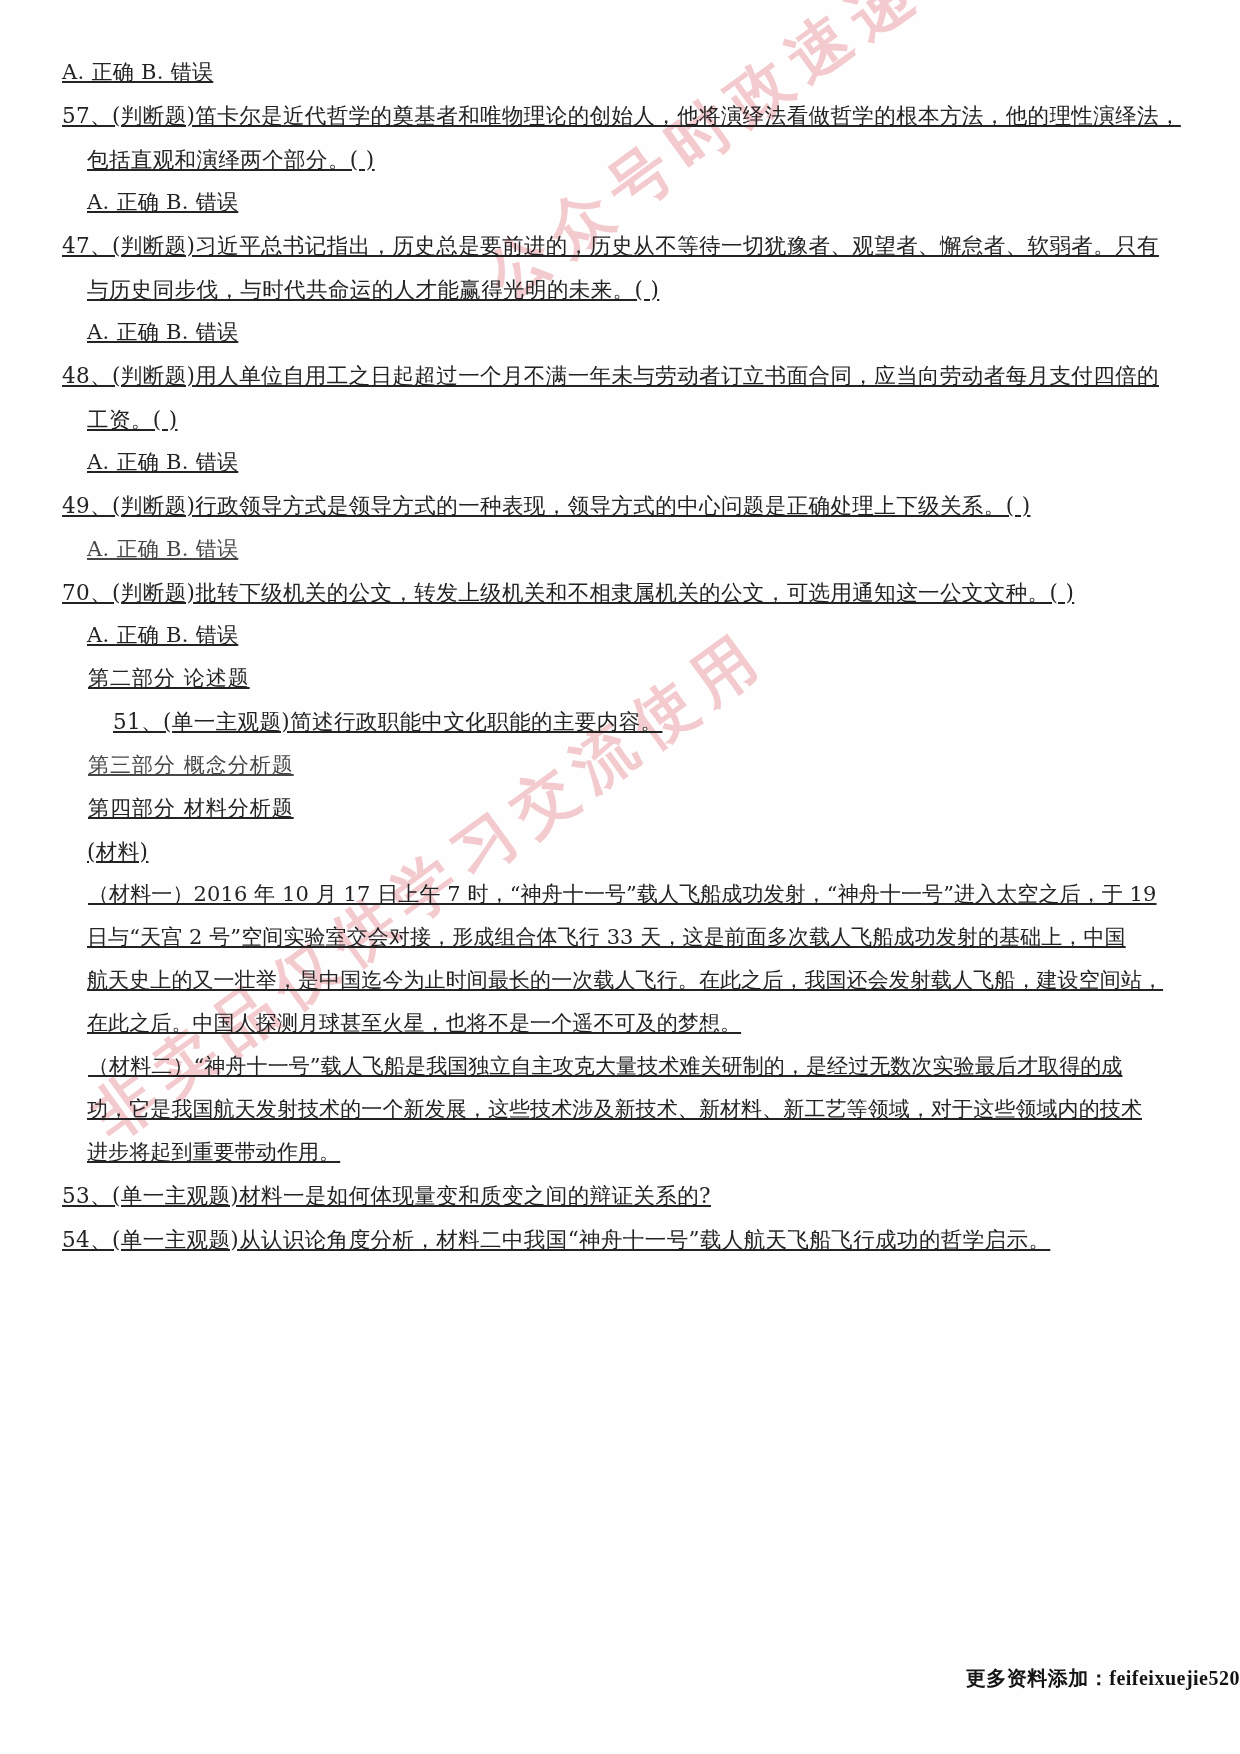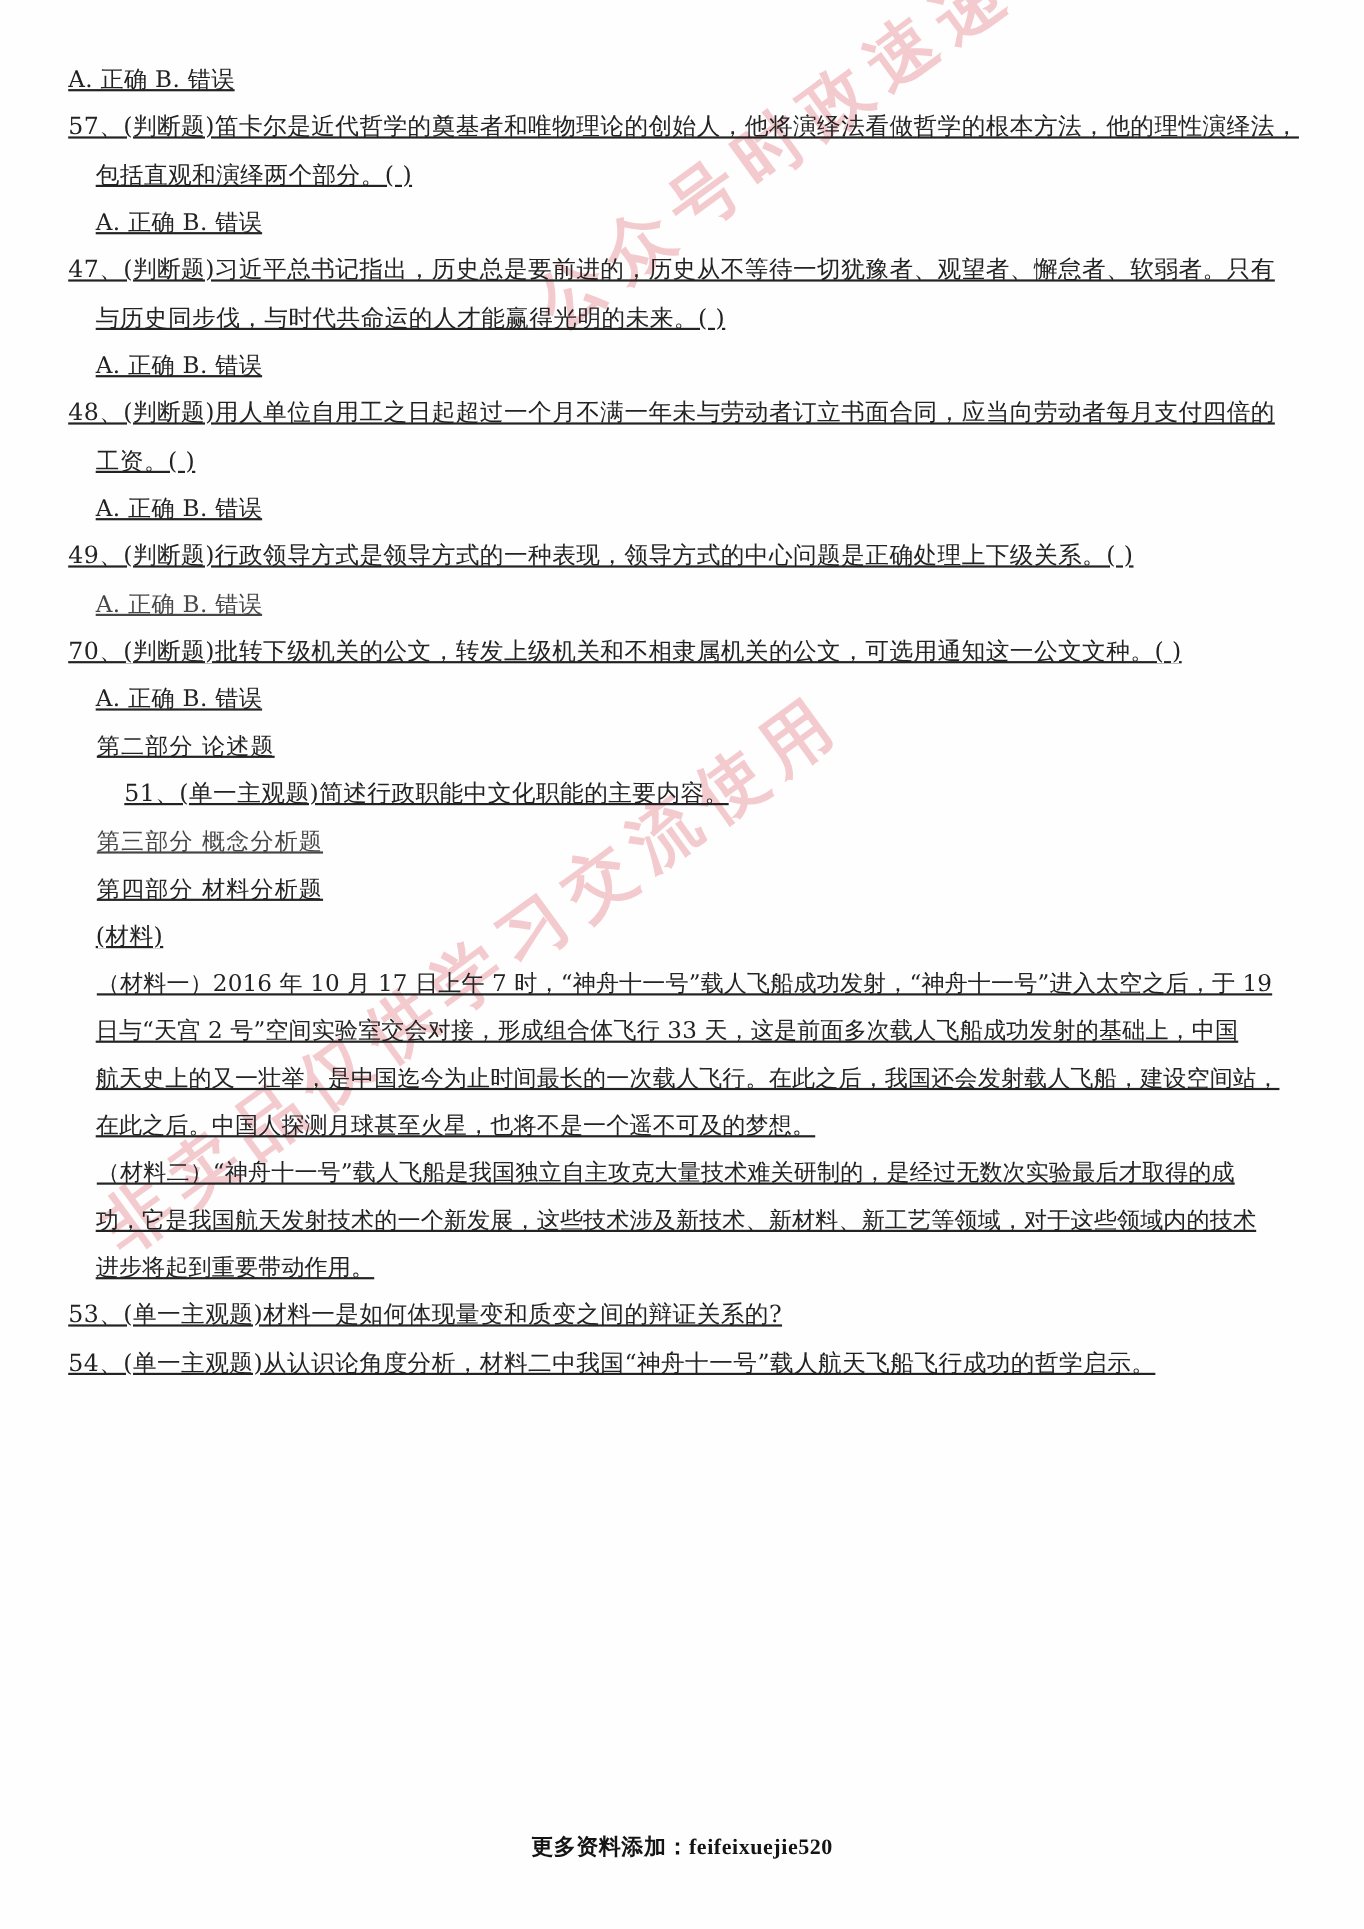--- a/index.html
+++ b/index.html
@@ -91,21 +91,21 @@
     font-size: 62px;
     letter-spacing: 12px;
     transform: rotate(-36deg);
     transform-origin: left top;
   }
   #footer {
     position: absolute;
     left: 0;
     right: 0;
     bottom: 62px;
-    text-align: center;
+    text-align: right;
     z-index: 3;
   }
   #footer .ftxt {
     font-size: 20px;
     font-weight: 700;
     color: #141414;
     font-family: "DejaVu Sans", "Liberation Sans", sans-serif;
     letter-spacing: 0.5px;
   }
   #footer .fhandle {

